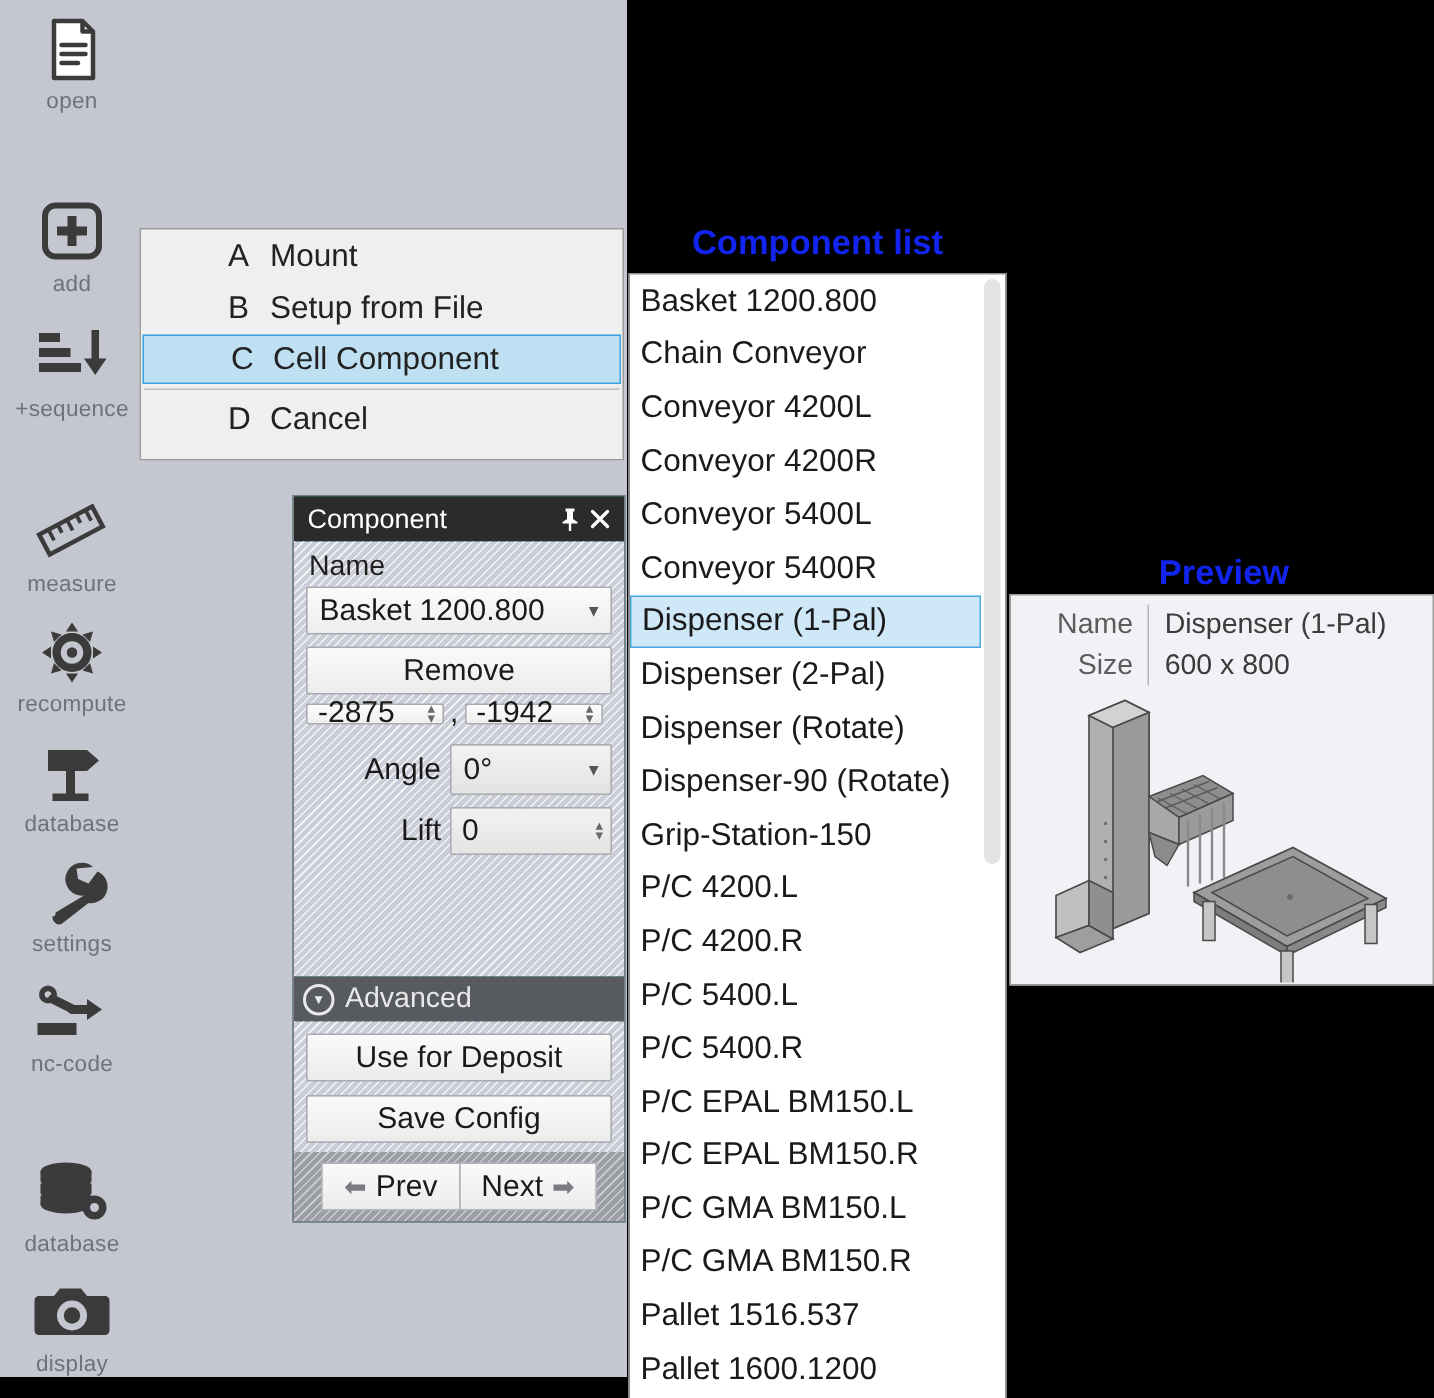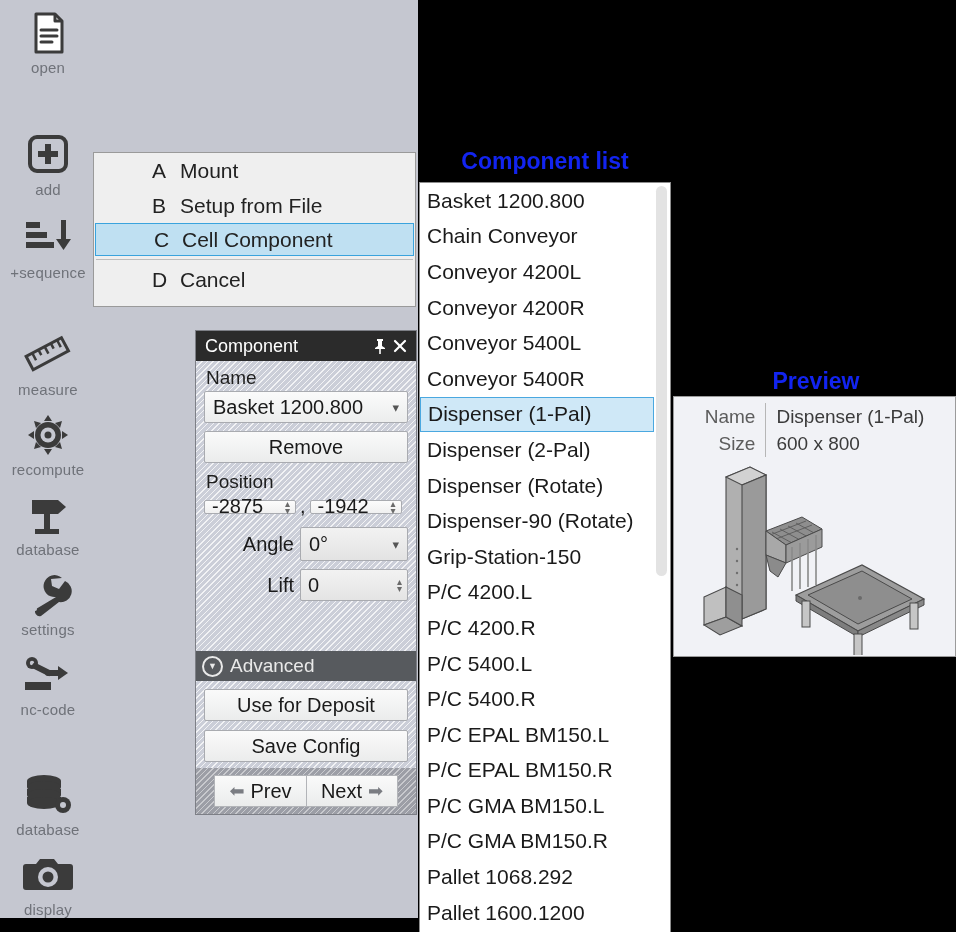--- a/index.html
+++ b/index.html
@@ -506,21 +506,20 @@
 
       <div class="combo">
         <span>Basket 1200.800</span>
         <span class="chev">▾</span>
       </div>
 
       <div class="btn" style="margin-top:8px;">
         <span>Remove</span>
       </div>
 
-      <div class="field-label" style="margin-top:8px;">Position</div>
 
       <div class="row" style="margin-top:1px;">
         <div class="spin" style="width:92px;">
           <span>-2875</span>
           <span class="arrows">
               <span>▴</span>
               <span>▾</span>
             </span>
         </div>
         <span style="font-size:20px; padding:0 4px; color:#1a1a1a;">,</span>
@@ -595,21 +594,21 @@
   <div class="list-item">Dispenser-90 (Rotate)</div>
   <div class="list-item">Grip-Station-150</div>
   <div class="list-item">P/C 4200.L</div>
   <div class="list-item">P/C 4200.R</div>
   <div class="list-item">P/C 5400.L</div>
   <div class="list-item">P/C 5400.R</div>
   <div class="list-item">P/C EPAL BM150.L</div>
   <div class="list-item">P/C EPAL BM150.R</div>
   <div class="list-item">P/C GMA BM150.L</div>
   <div class="list-item">P/C GMA BM150.R</div>
-  <div class="list-item">Pallet 1068.292</div>
+  <div class="list-item">Pallet 1516.537</div>
   <div class="list-item">Pallet 1600.1200</div>
 
   <div id="list-scroll-track">
     <div id="list-scroll-thumb"></div>
   </div>
 </div>
 
 <div id="preview-title">Preview</div>
 
 <div id="preview-box">

